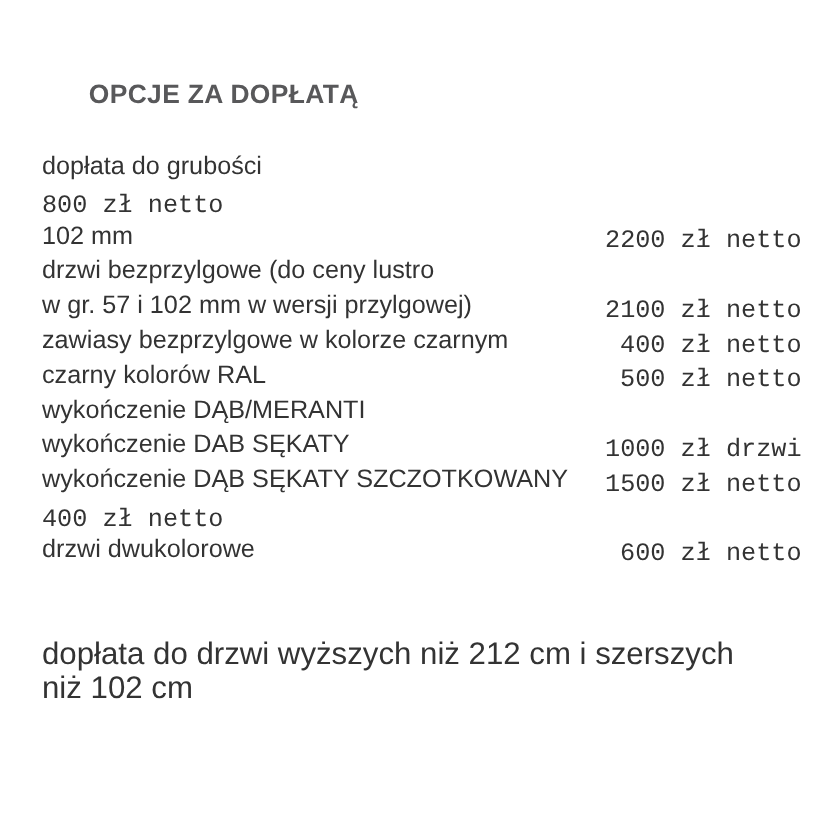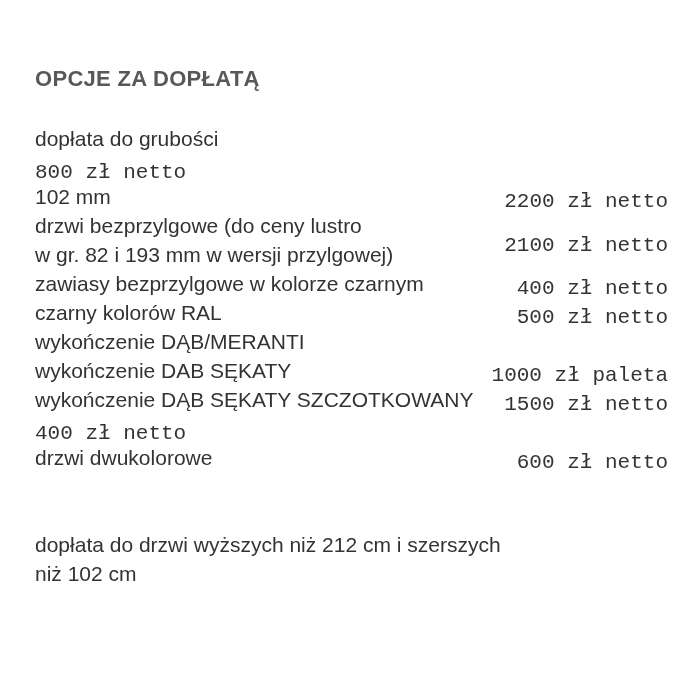--- a/index.html
+++ b/index.html
@@ -18,43 +18,44 @@
     top: 64px;
     width: 633px;
   }
   .title {
     font-size: 22px;
     line-height: 29px;
     font-weight: 700;
     color: #58585a;
     letter-spacing: 0.3px;
     margin-bottom: 31px;
+    margin-left: 39px;
   }
   .rows {
     font-size: 21px;
     line-height: 29px;
     color: #333333;
   }
   .row {
     display: flex;
     justify-content: space-between;
-    align-items: center;
+    align-items: flex-end;
   }
   .item { flex: 1 1 auto; min-width: 0; }
   .line { display: block; white-space: nowrap; }
   .price {
     flex: 0 0 auto;
     white-space: nowrap;
     text-align: right;
     transform: translateY(5px);
     font-family: Liberation Mono, monospace;
   }
   .footer {
     margin-top: 58px;
-    font-size: 21px;
+    font-size: 26px;
     line-height: 29px;
     color: #333333;
   }
 </style>
 </head>
 <body>
 
 <div class="page">
   <div class="content">
 
@@ -76,21 +77,21 @@
       <div class="row">
         <div class="item">
           <span class="line">102 mm</span>
         </div>
         <div class="price">2200 zł netto</div>
       </div>
 
       <div class="row">
         <div class="item">
           <span class="line">drzwi bezprzylgowe (do ceny lustro</span>
-          <span class="line">w gr. 82 i 193 mm w wersji przylgowej)</span>
+          <span class="line">w gr. 57 i 102 mm w wersji przylgowej)</span>
         </div>
         <div class="price">2100 zł netto</div>
       </div>
 
       <div class="row">
         <div class="item">
           <span class="line">zawiasy bezprzylgowe w kolorze czarnym</span>
         </div>
         <div class="price">400 zł netto</div>
       </div>
@@ -105,21 +106,21 @@
       <div class="row">
         <div class="item">
           <span class="line">wykończenie DĄB/MERANTI</span>
         </div>
       </div>
 
       <div class="row">
         <div class="item">
           <span class="line">wykończenie DAB SĘKATY</span>
         </div>
-        <div class="price">1000 zł paleta</div>
+        <div class="price">1000 zł drzwi</div>
       </div>
 
       <div class="row">
         <div class="item">
           <span class="line">wykończenie DĄB SĘKATY SZCZOTKOWANY</span>
         </div>
         <div class="price">1500 zł netto</div>
       </div>
 
       <div class="row">

